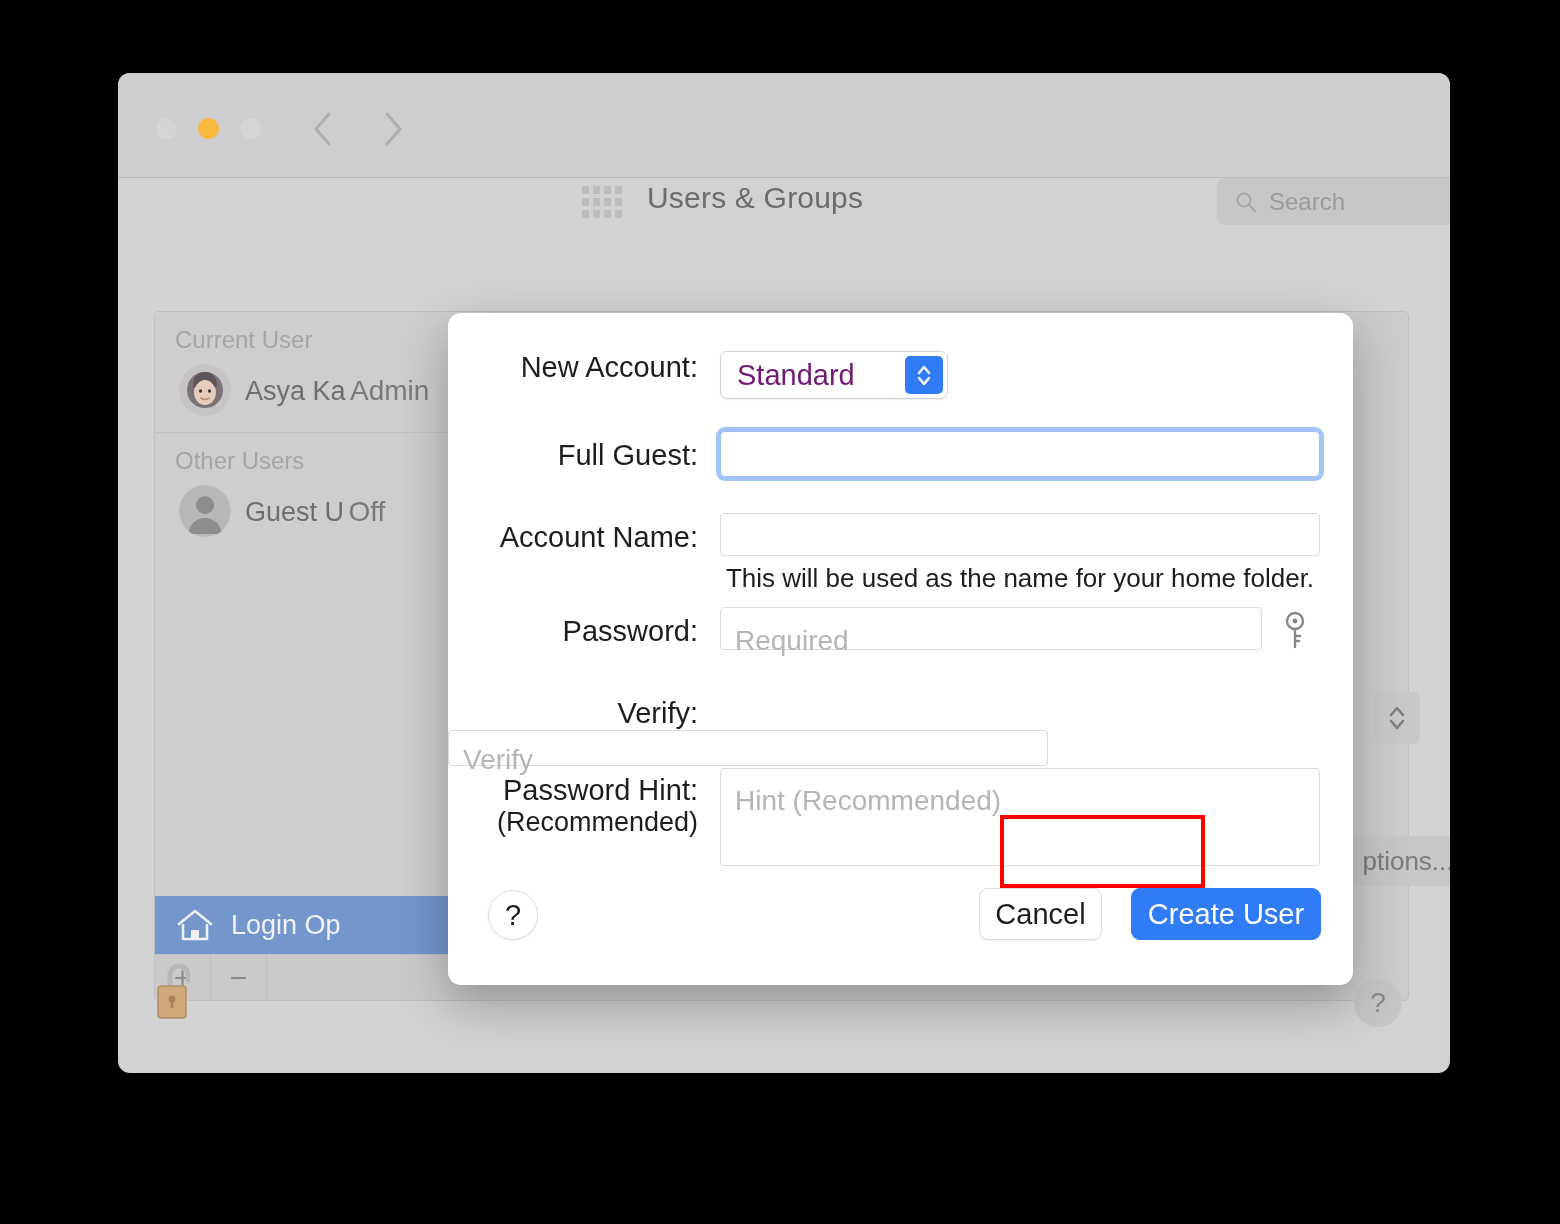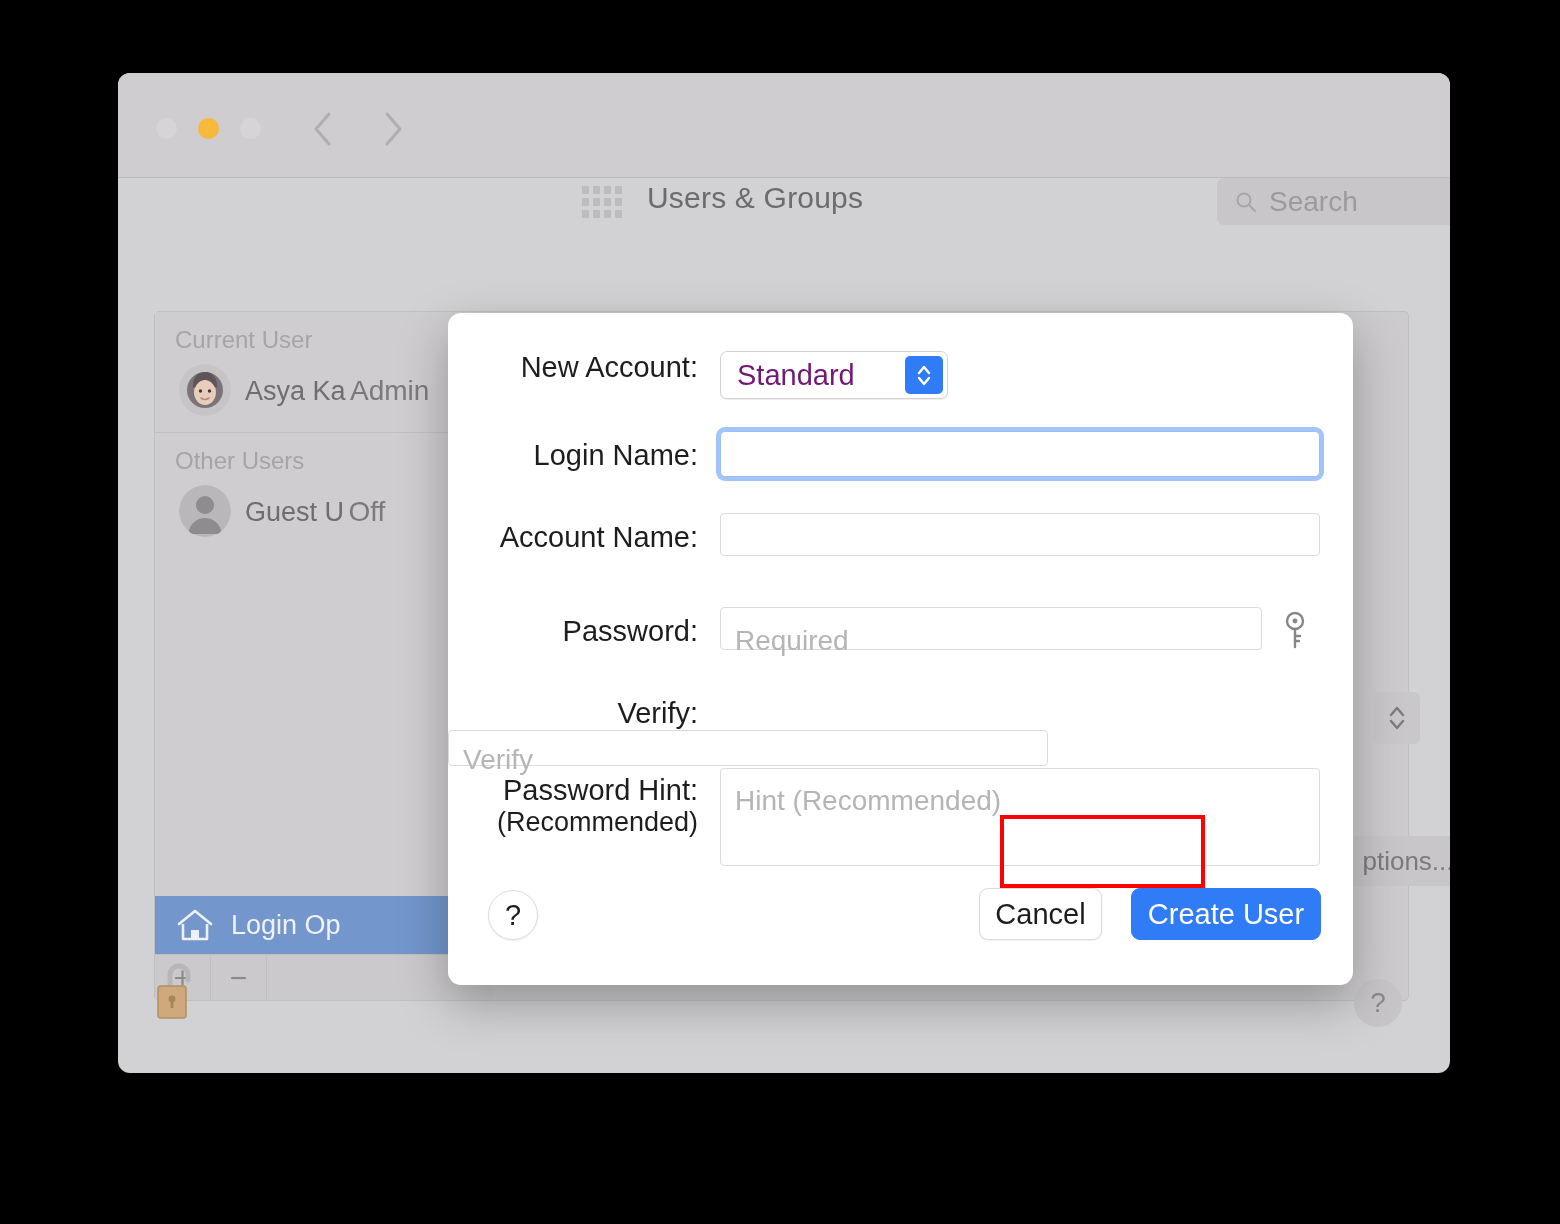--- a/index.html
+++ b/index.html
@@ -50,21 +50,21 @@
     font-size: 30px; color: #6d6b6e; letter-spacing: .2px;
   }
 
   .searchfield {
     position:absolute; left: 1099px; top: 105px;
     width: 325px; height: 47px;
     background: #c8c6c8; border-radius: 7px;
     display:flex; align-items:center; padding-left: 18px; box-sizing:border-box;
   }
   .searchfield .mag { width: 22px; height: 22px; margin-right: 12px; opacity:.55; }
-  .searchfield .ph { font-size: 28px; color: #9c9a9c; }
+  .searchfield .ph { font-size: 24px; color: #9c9a9c; }
 
   
   .content { position:absolute; left:0; top:105px; right:0; bottom:0; }
 
   .listbox {
     position:absolute; left: 36px; top: 133px;
     width: 1255px; height: 690px;
     background: #cdcbcd;
     border: 1px solid #c0bec0; border-radius: 5px;
     box-sizing:border-box;
@@ -343,35 +343,36 @@
           <span class="stepper">
             <svg width="20" height="26" viewBox="0 0 20 26">
                 <polyline points="5,11 10,5 15,11" fill="none" stroke="#ffffff" stroke-width="2.4" stroke-linecap="round" stroke-linejoin="round"></polyline>
                 <polyline points="5,16 10,22 15,16" fill="none" stroke="#ffffff" stroke-width="2.4" stroke-linecap="round" stroke-linejoin="round"></polyline>
               </svg>
           </span>
         </span>
       </div>
 
       <div class="frow" style="left:0; top:118px; width:880px;">
-        <span class="flabel" style="width:250px; padding-top:8px;">Login Name:</span>
+        <span class="flabel" style="width:250px; padding-top:8px;">Full Guest:</span>
         <span style="width:22px;"></span>
         <span class="tfield focused" style="width:600px; height:46px;">
           <span></span>
         </span>
       </div>
 
       <div class="frow" style="left:0; top:200px; width:880px;">
         <span class="flabel" style="width:250px; padding-top:8px;">Account Name:</span>
         <span style="width:22px;"></span>
         <span class="tfield" style="width:600px; height:43px;">
           <span></span>
         </span>
       </div>
 
+      <div class="hint-note" style="left:272px; top:250px; width:600px; text-align:center;">This will be used as the name for your home folder.</div>
 
       <div class="frow" style="left:0; top:294px; width:880px;">
         <span class="flabel" style="width:250px; padding-top:8px;">Password:</span>
         <span style="width:22px;"></span>
         <span class="tfield" style="width:542px; height:43px;">
           <span class="ph2">Required</span>
         </span>
       </div>
       <span class="keyicon" style="left:832px; top:297px;">
         <svg width="30" height="42" viewBox="0 0 30 42">

